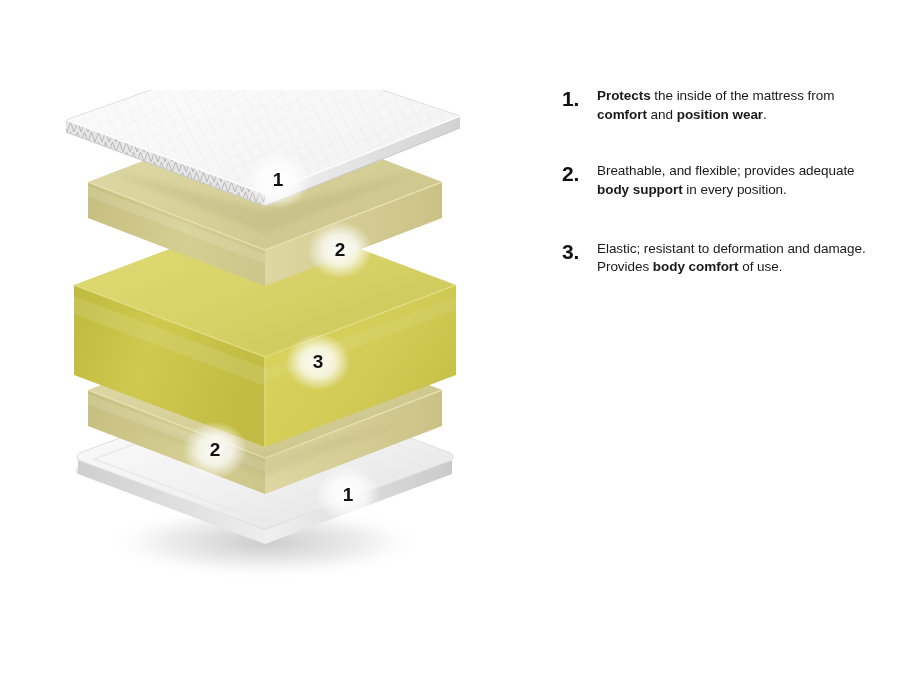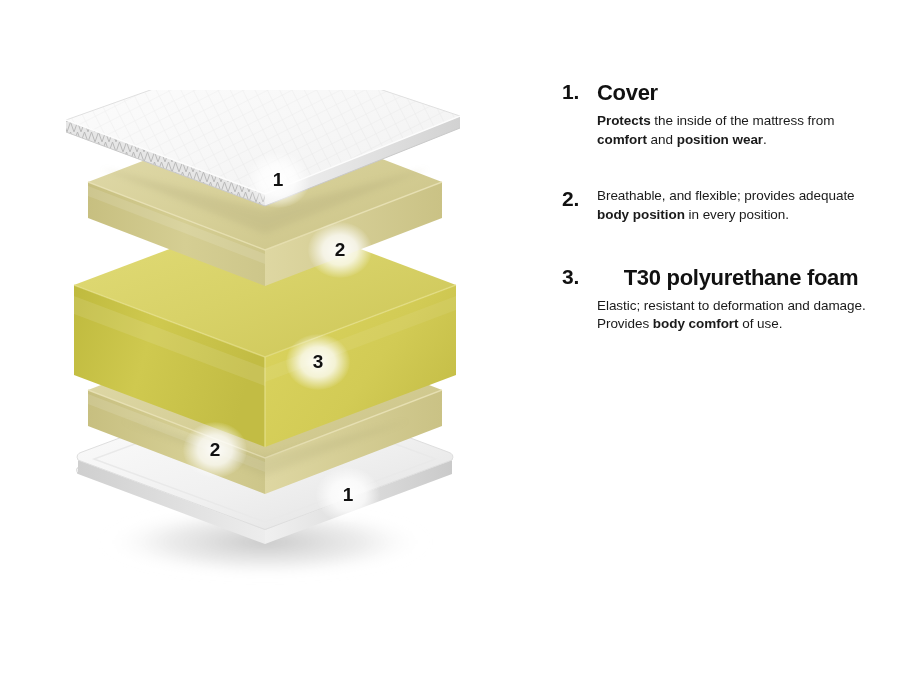--- a/index.html
+++ b/index.html
@@ -236,30 +236,28 @@
     </div>
     <div class="lbl" style="left:288px;top:395px;">
       <i class="glow"></i><span class="txt">1</span>
     </div>
   </div>
 
   <div id="legend">
 
     <div class="entry" id="entry-1">
       <div class="num">1.</div>
-      <div class="head left">Cover</div>
       <div class="body"><b>Protects</b> the inside of the mattress from <b>comfort</b> and <b>position wear</b>.</div>
     </div>
 
     <div class="entry" id="entry-2">
       <div class="num">2.</div>
-      <div class="body">Breathable, and flexible; provides adequate <b>body position</b> in every position.</div>
+      <div class="body">Breathable, and flexible; provides adequate <b>body support</b> in every position.</div>
     </div>
 
     <div class="entry" id="entry-3">
       <div class="num">3.</div>
-      <div class="head">T30 polyurethane foam</div>
       <div class="body">Elastic; resistant to deformation and damage. Provides <b>body comfort</b> of use.</div>
     </div>
 
   </div>
 
 </div>
 
 </body></html>

